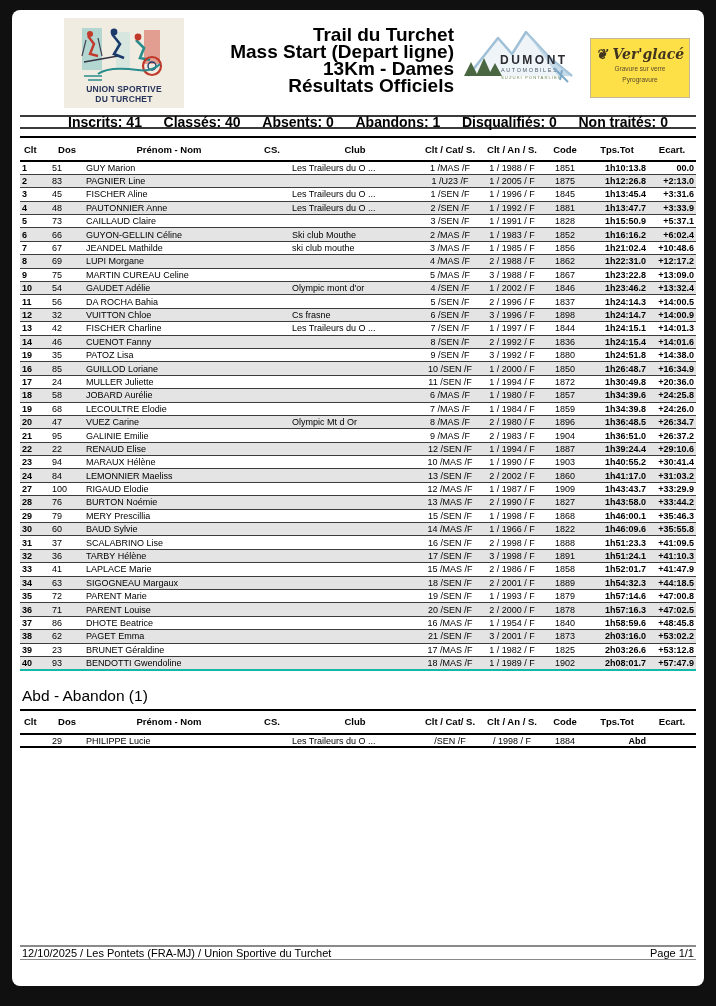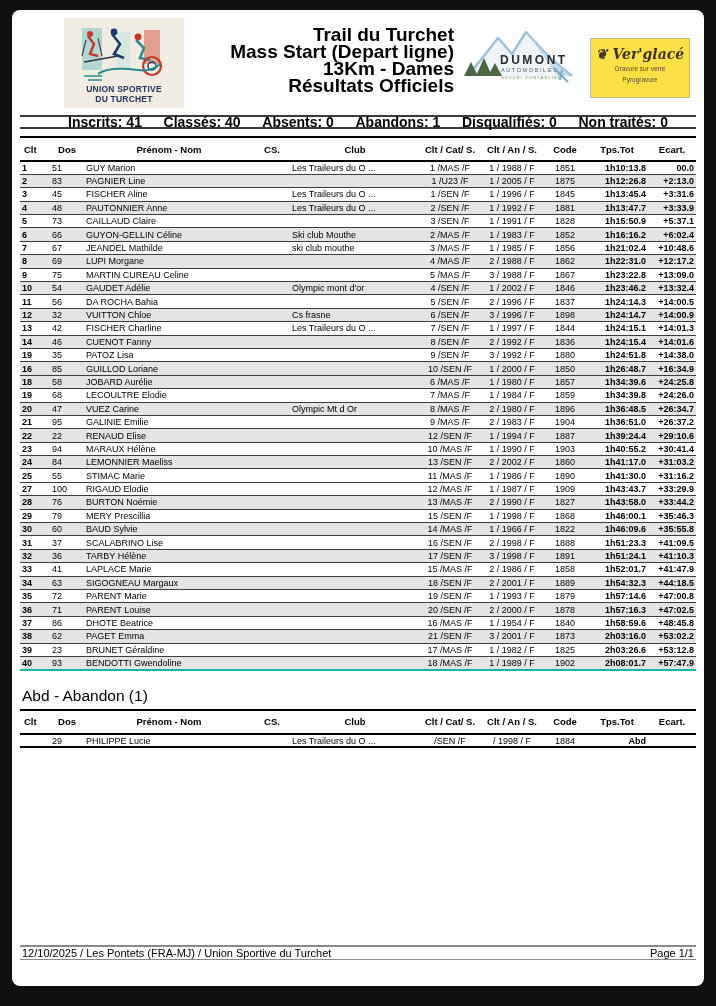--- a/index.html
+++ b/index.html
@@ -430,20 +430,32 @@
           <td class="col-dos">85</td>
           <td class="col-name">GUILLOD Loriane</td>
           <td class="col-cs"></td>
           <td class="col-club"></td>
           <td class="col-cat">10 /SEN /F</td>
           <td class="col-an">1 / 2000 / F</td>
           <td class="col-code">1850</td>
           <td class="col-tps">1h26:48.7</td>
           <td class="col-ecart">+16:34.9</td>
         </tr>
+        <tr>
+          <td class="col-clt">17</td>
+          <td class="col-dos">24</td>
+          <td class="col-name">MULLER Juliette</td>
+          <td class="col-cs"></td>
+          <td class="col-club"></td>
+          <td class="col-cat">11 /SEN /F</td>
+          <td class="col-an">1 / 1994 / F</td>
+          <td class="col-code">1872</td>
+          <td class="col-tps">1h30:49.8</td>
+          <td class="col-ecart">+20:36.0</td>
+        </tr>
         <tr class="alt">
           <td class="col-clt">18</td>
           <td class="col-dos">58</td>
           <td class="col-name">JOBARD Aurélie</td>
           <td class="col-cs"></td>
           <td class="col-club"></td>
           <td class="col-cat">6 /MAS /F</td>
           <td class="col-an">1 / 1980 / F</td>
           <td class="col-code">1857</td>
           <td class="col-tps">1h34:39.6</td>
@@ -513,32 +525,20 @@
           <td class="col-clt">24</td>
           <td class="col-dos">84</td>
           <td class="col-name">LEMONNIER Maeliss</td>
           <td class="col-cs"></td>
           <td class="col-club"></td>
           <td class="col-cat">13 /SEN /F</td>
           <td class="col-an">2 / 2002 / F</td>
           <td class="col-code">1860</td>
           <td class="col-tps">1h41:17.0</td>
           <td class="col-ecart">+31:03.2</td>
-        </tr>
-        <tr>
-          <td class="col-clt">25</td>
-          <td class="col-dos">55</td>
-          <td class="col-name">STIMAC Marie</td>
-          <td class="col-cs"></td>
-          <td class="col-club"></td>
-          <td class="col-cat">11 /MAS /F</td>
-          <td class="col-an">1 / 1986 / F</td>
-          <td class="col-code">1890</td>
-          <td class="col-tps">1h41:30.0</td>
-          <td class="col-ecart">+31:16.2</td>
         </tr>
         <tr>
           <td class="col-clt">27</td>
           <td class="col-dos">100</td>
           <td class="col-name">RIGAUD Elodie</td>
           <td class="col-cs"></td>
           <td class="col-club"></td>
           <td class="col-cat">12 /MAS /F</td>
           <td class="col-an">1 / 1987 / F</td>
           <td class="col-code">1909</td>

